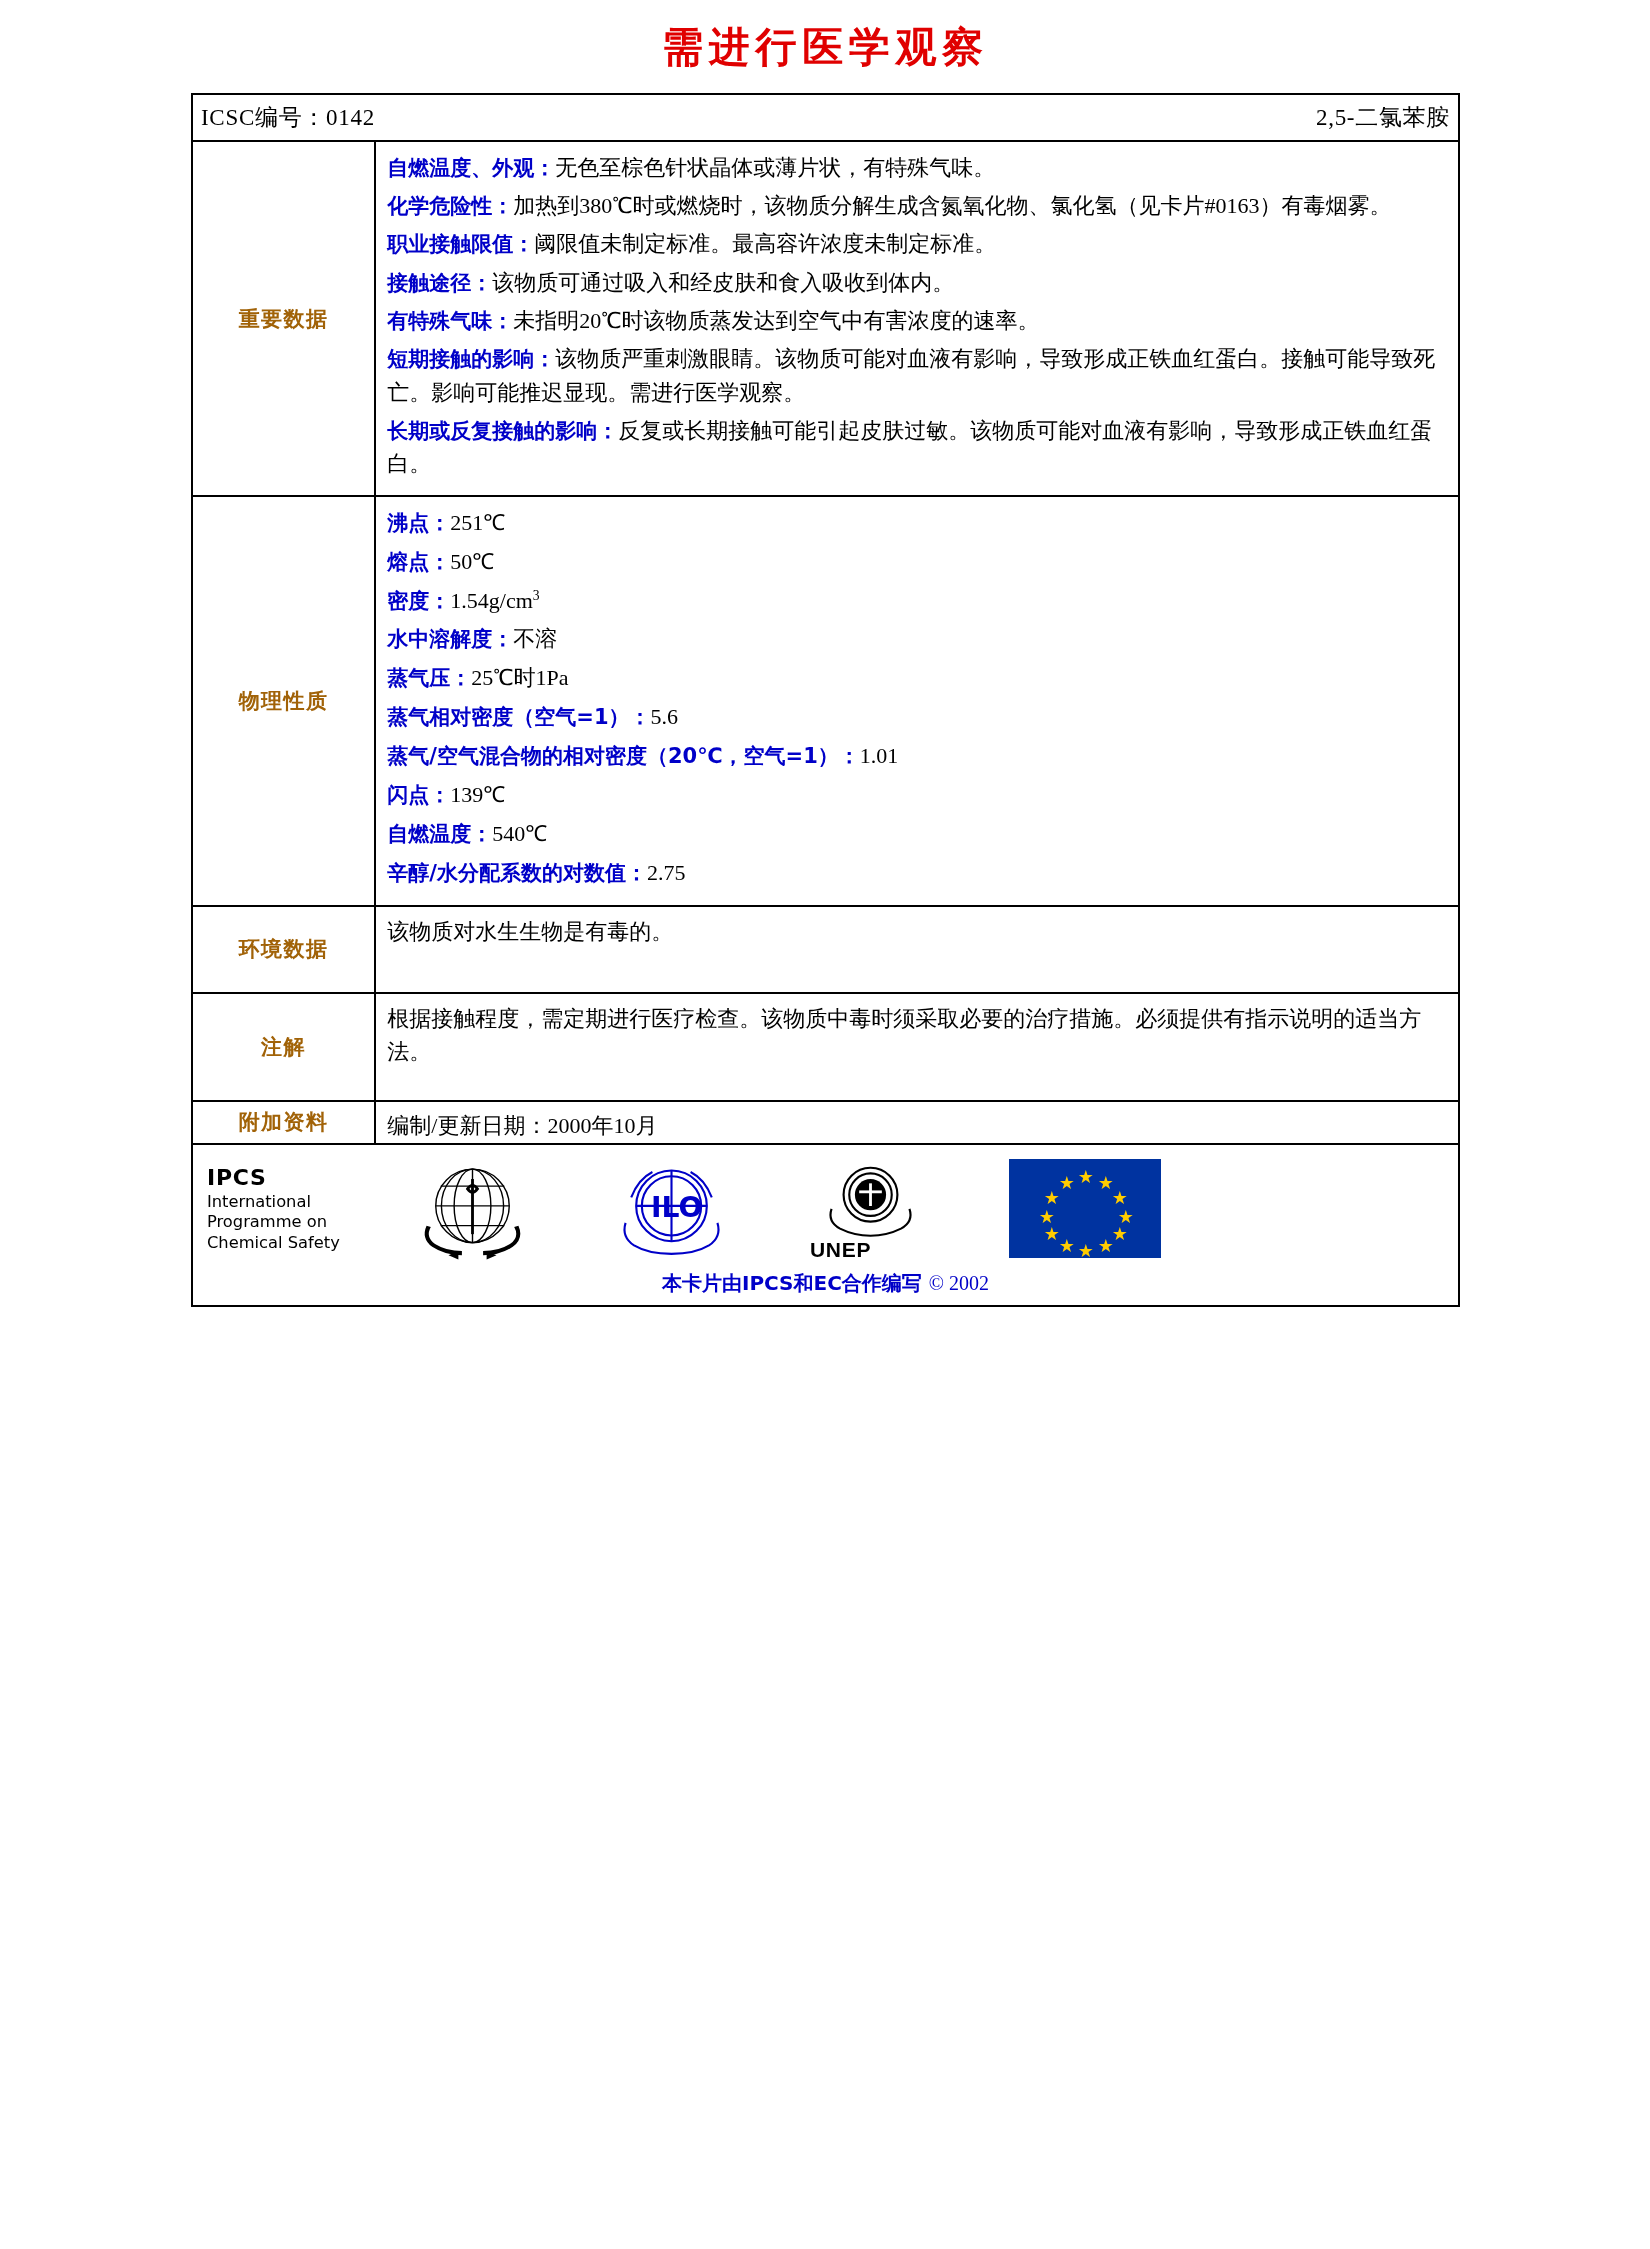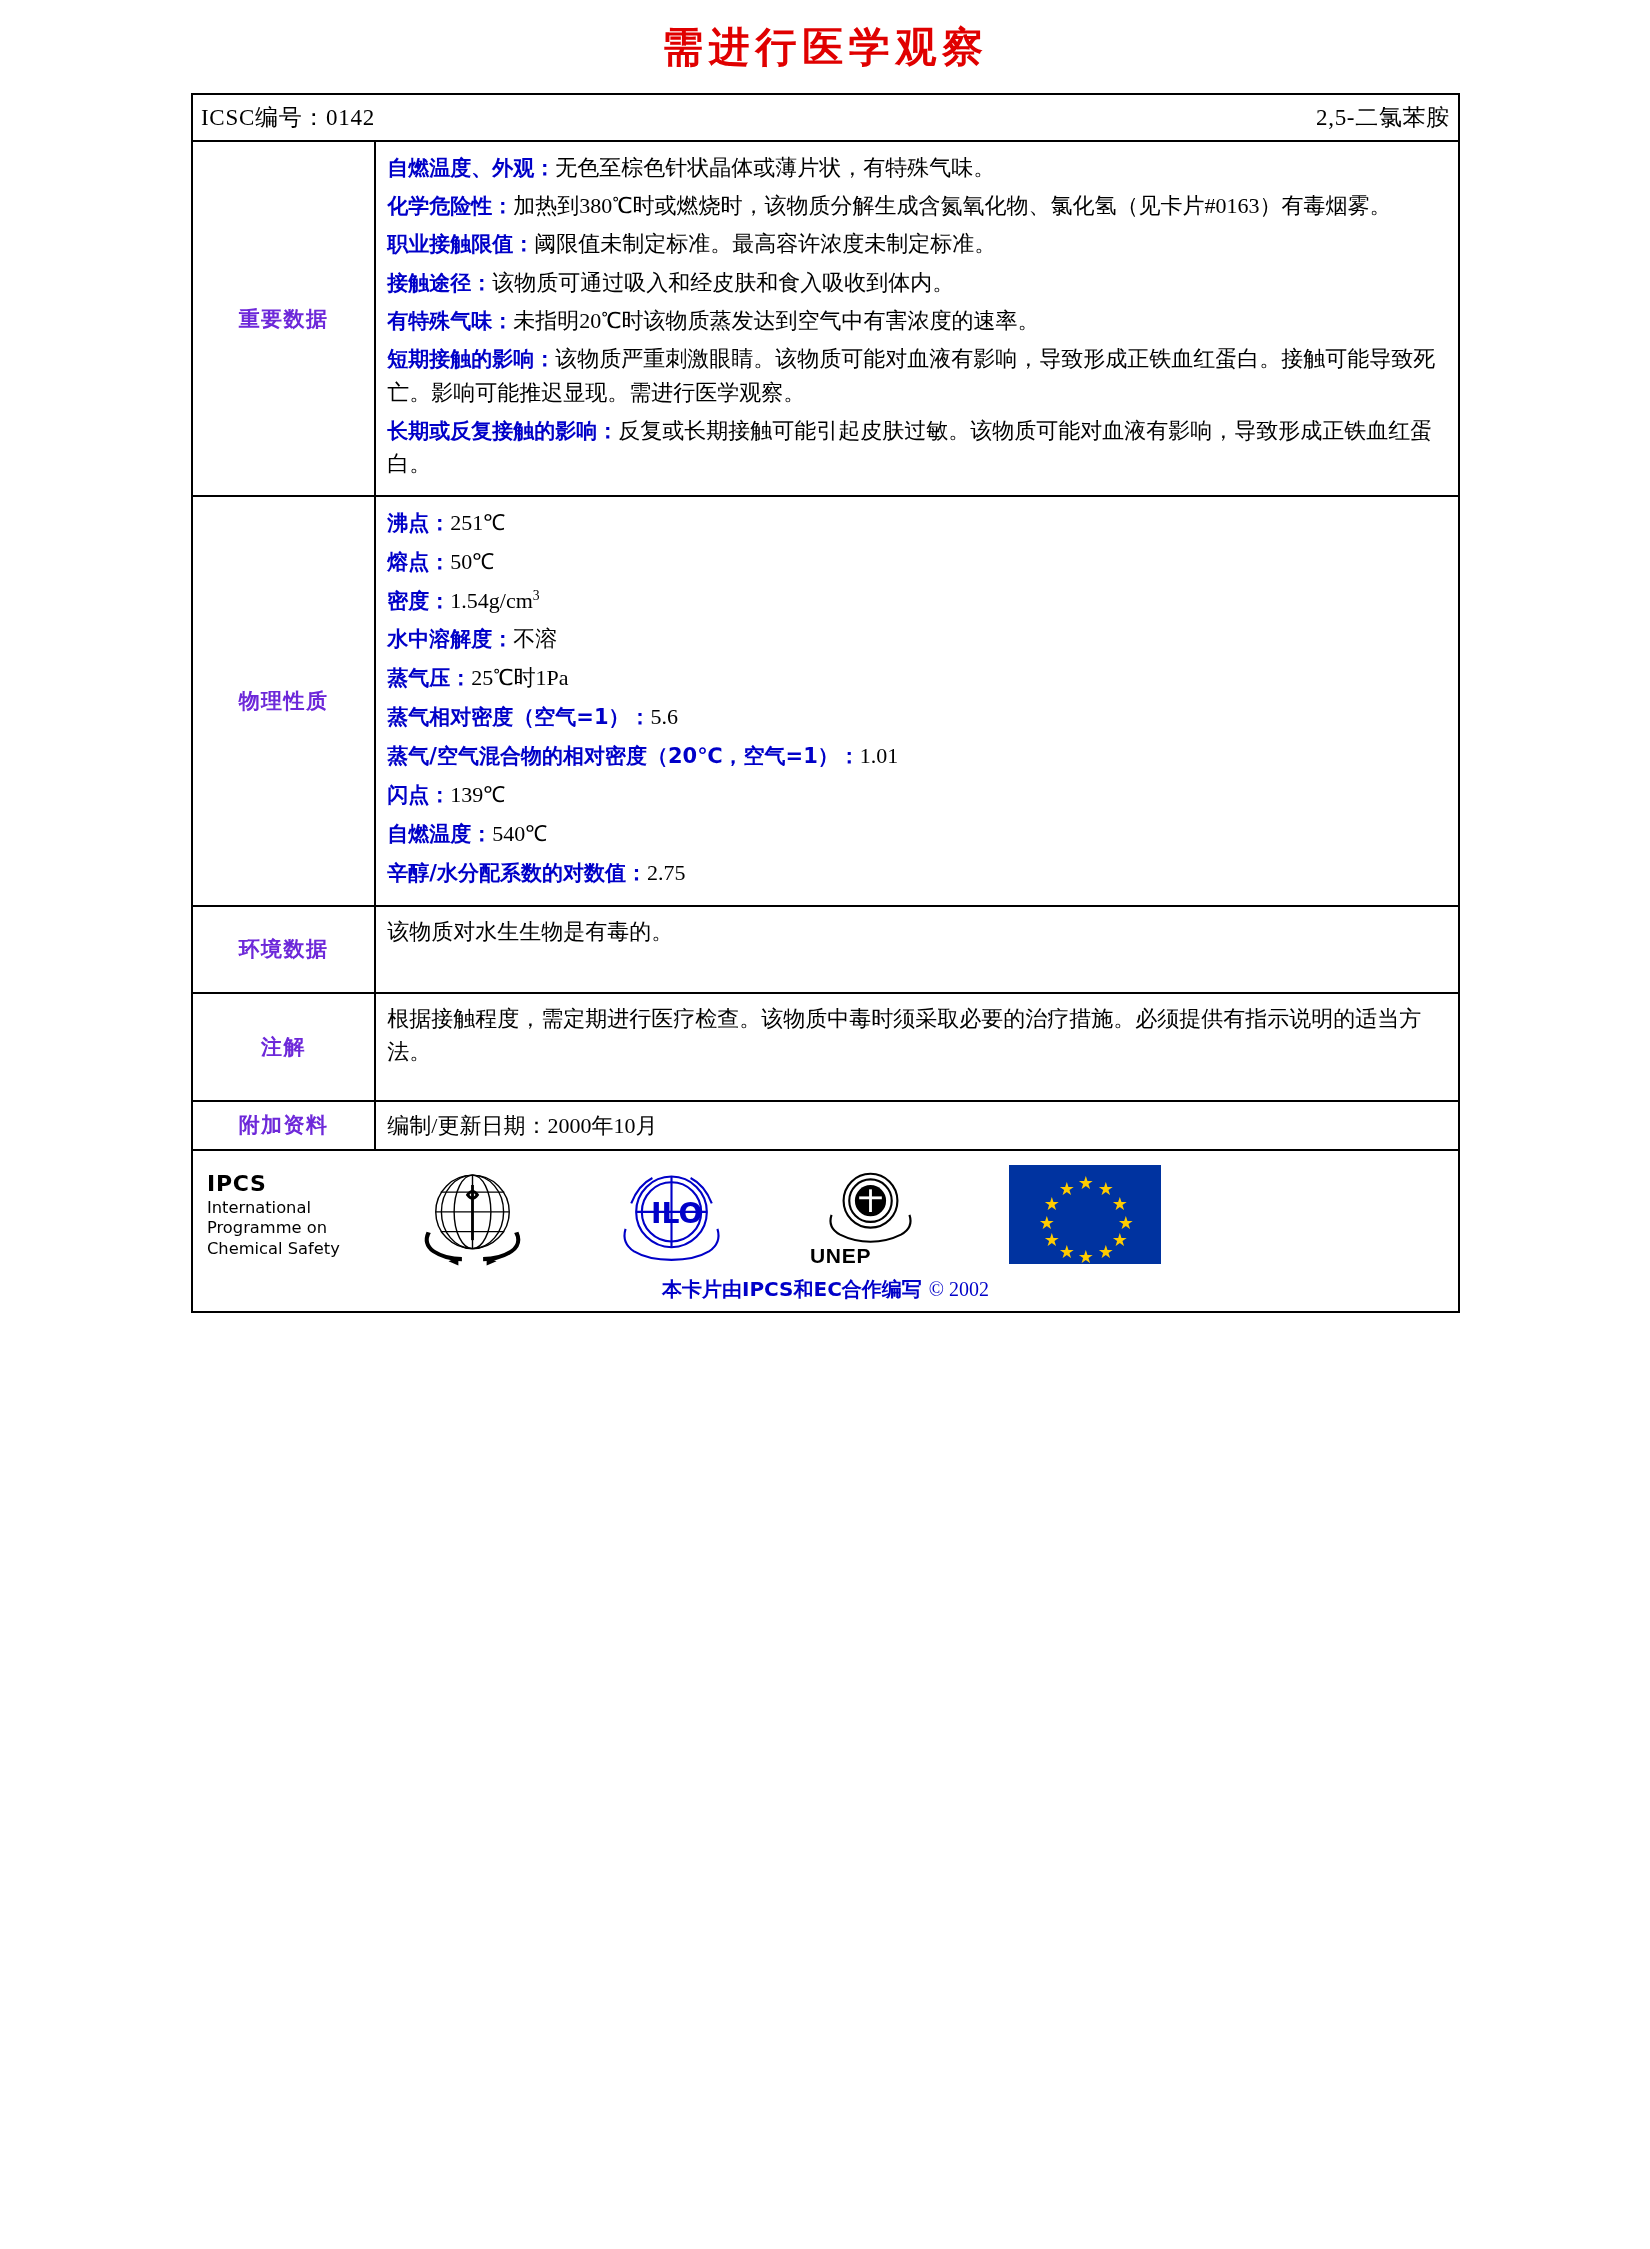--- a/index.html
+++ b/index.html
@@ -40,21 +40,21 @@
     border-bottom: none;
   }
   .label-cell {
     width: 183px;
     min-width: 183px;
     border-right: 2.1px solid #000;
     box-sizing: border-box;
     display: flex;
     align-items: center;
     justify-content: center;
-    color: #6d28d9;
+    color: #a16207;
     font-family: "DejaVu Sans", sans-serif;
     font-weight: bold;
     font-size: 21px;
     letter-spacing: 1.4px;
     padding: 4.3px 2.8px;
     text-align: center;
   }
   .content-cell {
     flex: 1;
     box-sizing: border-box;
@@ -99,21 +99,21 @@
   sup {
     font-size: 0.62em;
     vertical-align: super;
   }
   .plain-text {
     font-size: 22px;
     line-height: 1.5;
   }
   .env-cell { min-height: 85px; }
   .notes-cell { min-height: 106px; }
-  .addinfo-row .content-cell { padding-top: 7px; padding-bottom: 7px; }
+  .addinfo-row .content-cell { padding-top: 7px; padding-bottom: 1px; }
 
   
   .logo-row {
     border-bottom: 2.1px solid #000;
     padding: 0;
   }
   .logo-inner {
     display: flex;
     align-items: center;
     padding: 10px 14px 4.3px 14px;

